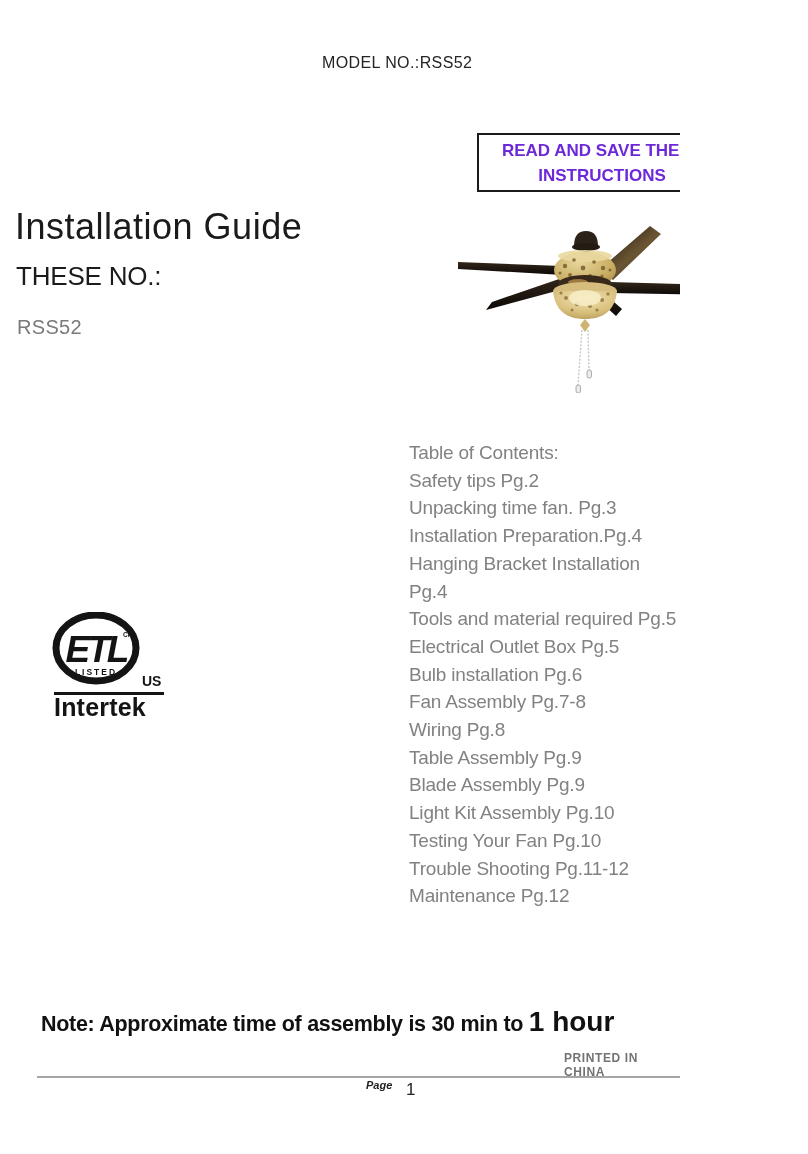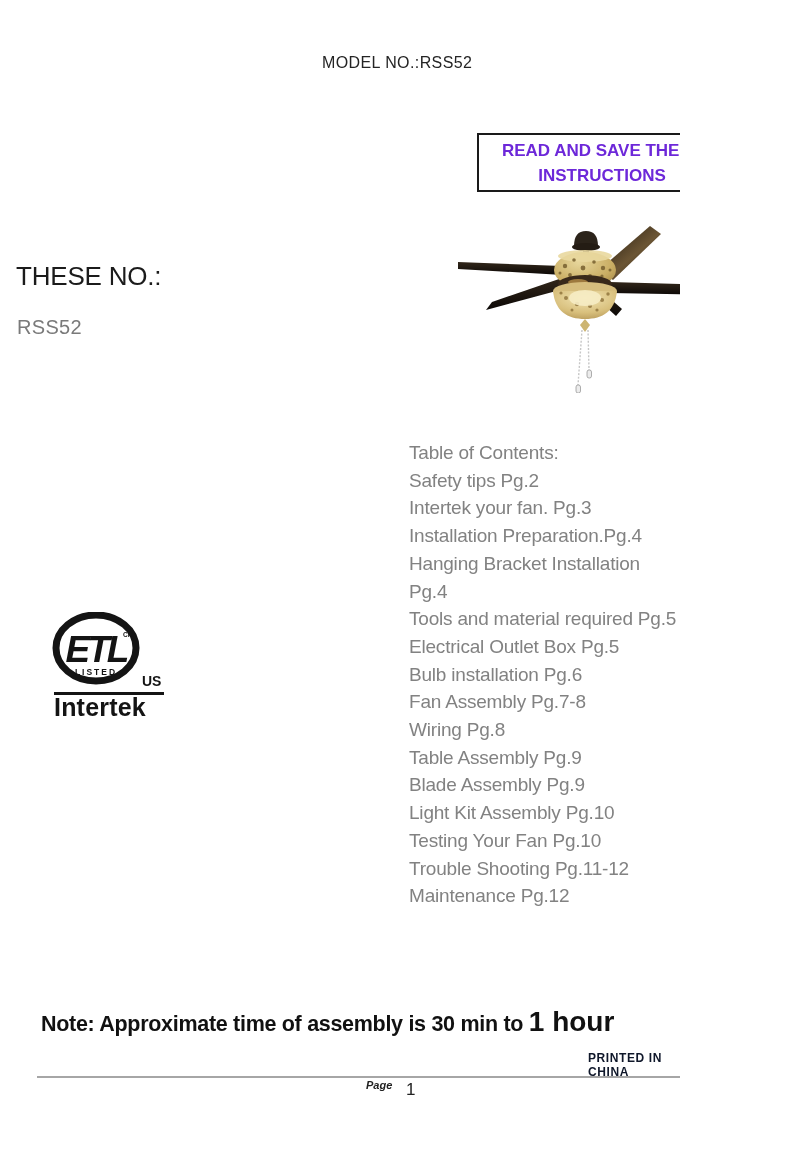--- a/index.html
+++ b/index.html
@@ -45,22 +45,22 @@
   .bold-line1{
     left:41px;top:956px;
     font-size:23px;font-weight:700;letter-spacing:-.2px;color:#111;
   }
   .bold-line2{
     left:41px;top:1006px;
     font-size:21.5px;font-weight:700;letter-spacing:-.3px;color:#111;
   }
   .bold-line2 .big{font-size:28px;font-weight:700;letter-spacing:0;}
   .printed{
-    left:588px;top:1051px;
-    font-size:12px;font-weight:700;letter-spacing:.6px;color:#0f172a;
+    left:564px;top:1051px;
+    font-size:12px;font-weight:700;letter-spacing:.6px;color:#737373;
   }
   .footer-rule{
     left:37px;top:1076px;width:755px;height:2px;background:#a6a6a6;
   }
   .page-label{
     left:366px;top:1079px;
     font-size:11px;font-weight:700;color:#222;font-style:italic;
   }
   .page-number{
     left:406px;top:1080px;
@@ -72,20 +72,21 @@
 </head>
 <body>
 
 <div class="page">
 
   <div class="abs header-model">MODEL NO.:RSS52</div>
 
   <div class="abs read-save-box">READ AND SAVE THESE
 INSTRUCTIONS</div>
 
+  <div class="abs doc-title">Installation Guide</div>
   <div class="abs model-label">THESE NO.:</div>
   <div class="abs model-value">RSS52</div>
 
   <svg class="abs fan-wrap" viewBox="0 0 340 175">
     <defs>
       <linearGradient id="bladeG" x1="0" y1="0" x2="0" y2="1">
         <stop offset="0" stop-color="#32271a"></stop>
         <stop offset="1" stop-color="#0c0806"></stop>
       </linearGradient>
       <linearGradient id="bladeUp" x1="0" y1="0" x2="1" y2="1">
@@ -151,21 +152,21 @@
     <polygon points="135,101 140,107 135,114 130,107" fill="#cdb571"></polygon>
     <path d="M132,112 L128,167" stroke="#c6c6c6" stroke-width="1.4" stroke-dasharray="2,1.6" fill="none"></path>
     <path d="M138,112 L139,152" stroke="#c6c6c6" stroke-width="1.4" stroke-dasharray="2,1.6" fill="none"></path>
     <rect x="126" y="167" width="4.5" height="8" rx="2" fill="#ececec" stroke="#9a9a9a" stroke-width="0.8"></rect>
     <rect x="137" y="152" width="4.5" height="8" rx="2" fill="#ececec" stroke="#9a9a9a" stroke-width="0.8"></rect>
   </svg>
 
   <div class="abs toc">
     <div>Table of Contents:</div>
     <div>Safety tips Pg.2</div>
-    <div>Intertek your fan. Pg.3</div>
+    <div>Unpacking time fan. Pg.3</div>
     <div>Installation Preparation.Pg.4</div>
     <div>Hanging Bracket Installation Pg.4</div>
     <div>Tools and material required Pg.5</div>
     <div>Electrical Outlet Box Pg.5</div>
     <div>Bulb installation Pg.6</div>
     <div>Fan Assembly Pg.7-8</div>
     <div>Wiring Pg.8</div>
     <div>Table Assembly Pg.9</div>
     <div>Blade Assembly Pg.9</div>
     <div>Light Kit Assembly Pg.10</div>

